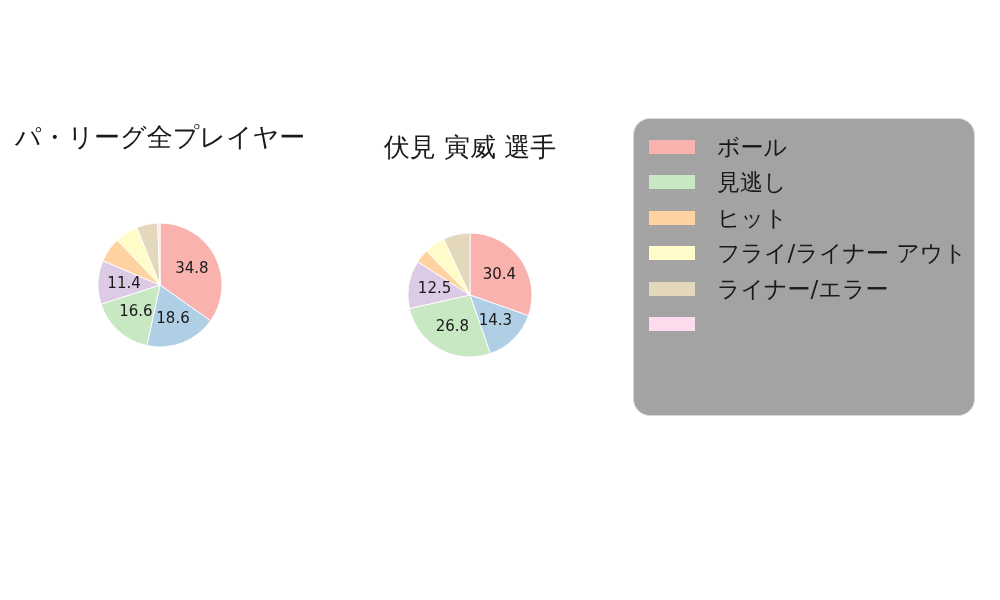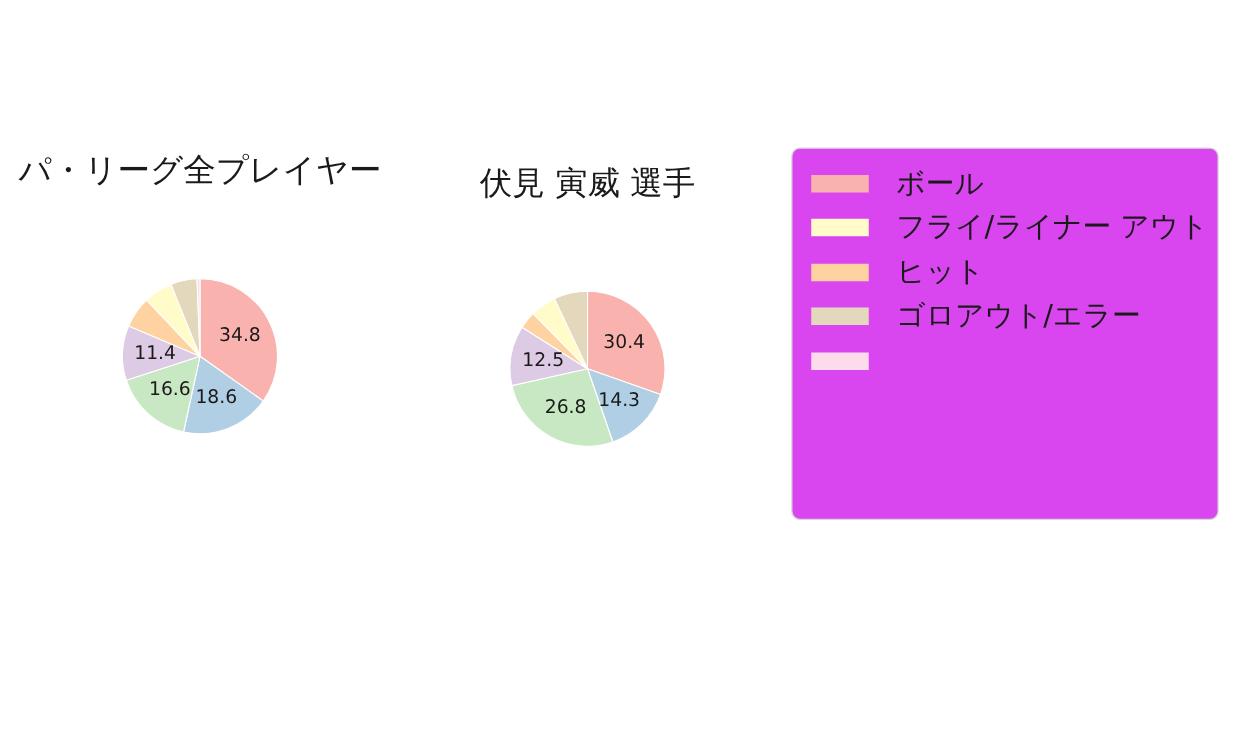--- a/index.html
+++ b/index.html
@@ -62,23 +62,23 @@
   }
 
   
   #legend-box {
     position: absolute;
     left: 633px;
     top: 118px;
     width: 342px;
     height: 298px;
     box-sizing: border-box;
-    background: #d946ef;
+    background: #a3a3a3;
     border: 1px solid #d8d8d8;
-    border-radius: 7px;
+    border-radius: 17px;
   }
   .legend-list {
     position: absolute;
     left: 0; top: 10px;
     width: 100%;
   }
   .legend-row {
     display: flex;
     align-items: center;
     height: 35.5px;
@@ -143,30 +143,34 @@
     </div>
   </div>
 
   <div id="legend-box" style="border-color: rgb(216, 216, 216);">
     <div class="legend-list">
         <div class="legend-row">
           <span class="legend-swatch" style="background: rgb(249, 178, 173);"></span>
           <span class="legend-label">ボール</span>
         </div>
         <div class="legend-row">
-          <span class="legend-swatch" style="background: rgb(255, 252, 201);"></span>
-          <span class="legend-label">フライ/ライナー アウト</span>
+          <span class="legend-swatch" style="background: rgb(200, 231, 195);"></span>
+          <span class="legend-label">見逃し</span>
         </div>
         <div class="legend-row">
           <span class="legend-swatch" style="background: rgb(254, 210, 161);"></span>
           <span class="legend-label">ヒット</span>
         </div>
         <div class="legend-row">
+          <span class="legend-swatch" style="background: rgb(255, 252, 201);"></span>
+          <span class="legend-label">フライ/ライナー アウト</span>
+        </div>
+        <div class="legend-row">
           <span class="legend-swatch" style="background: rgb(227, 215, 188);"></span>
-          <span class="legend-label">ゴロアウト/エラー</span>
+          <span class="legend-label">ライナー/エラー</span>
         </div>
         <div class="legend-row">
           <span class="legend-swatch" style="background: rgb(251, 219, 236);"></span>
         </div>
       </div>
   </div>
 
 </div>
 
 </body></html>

